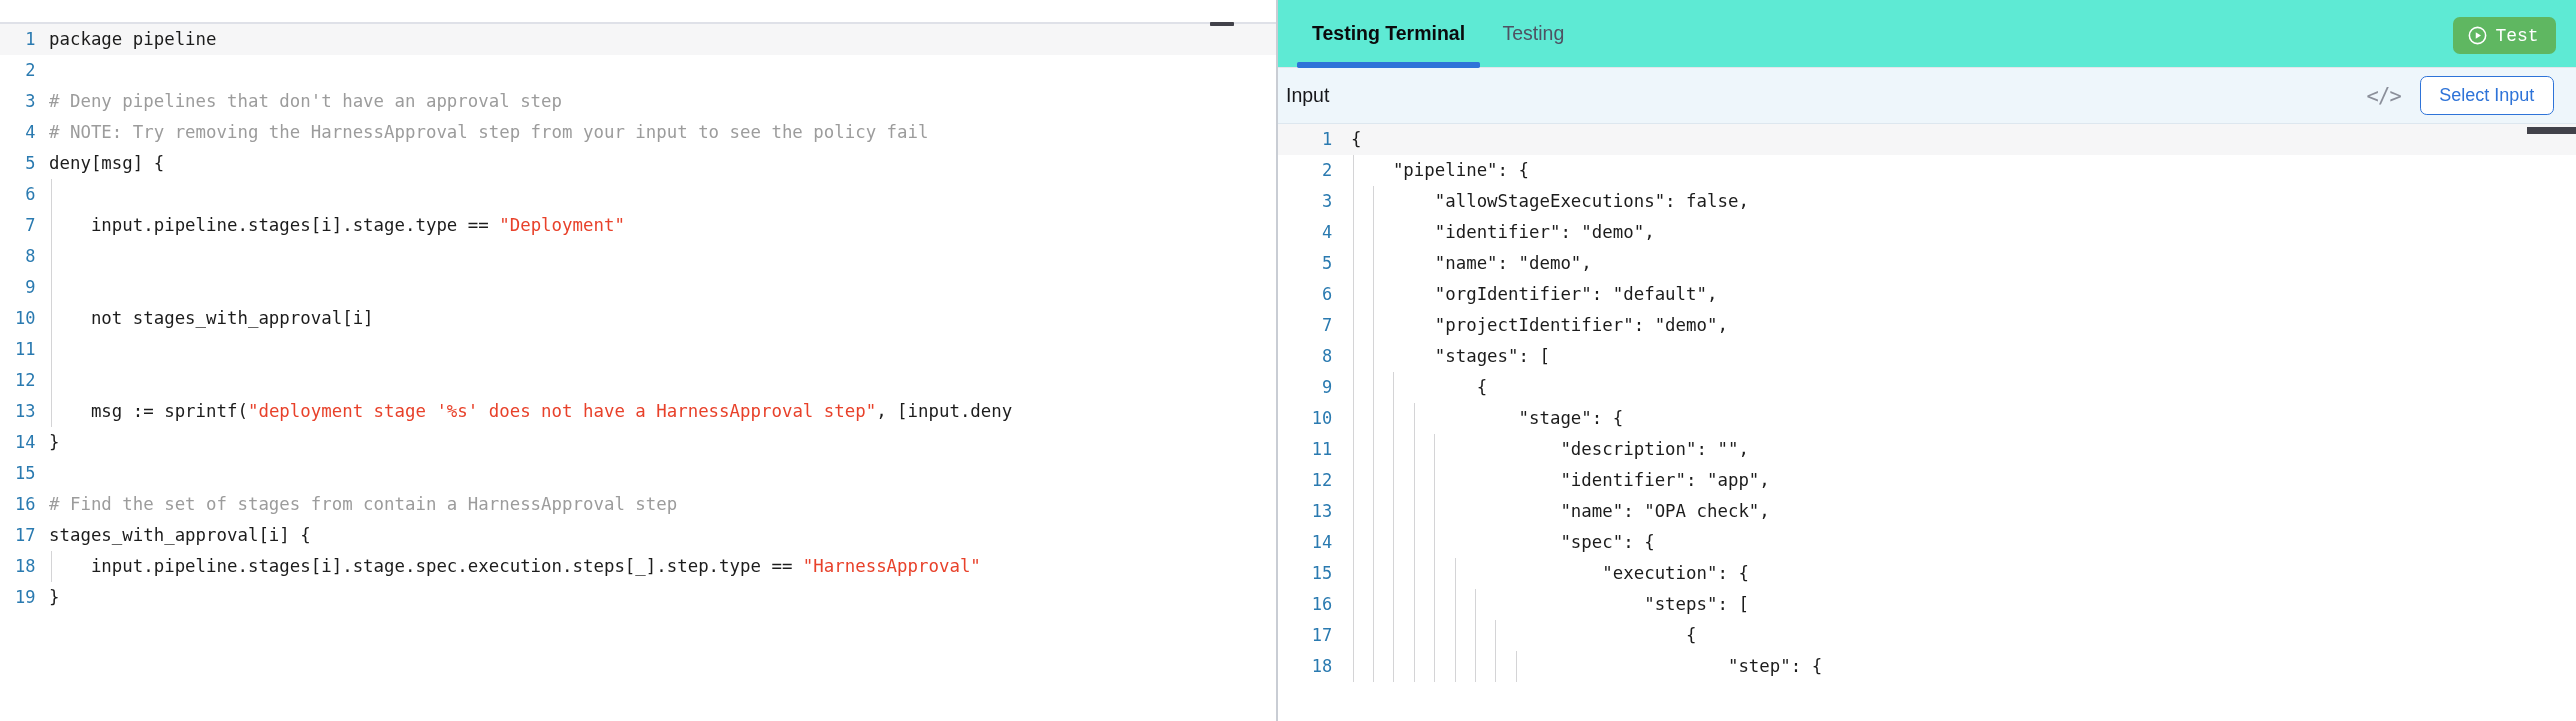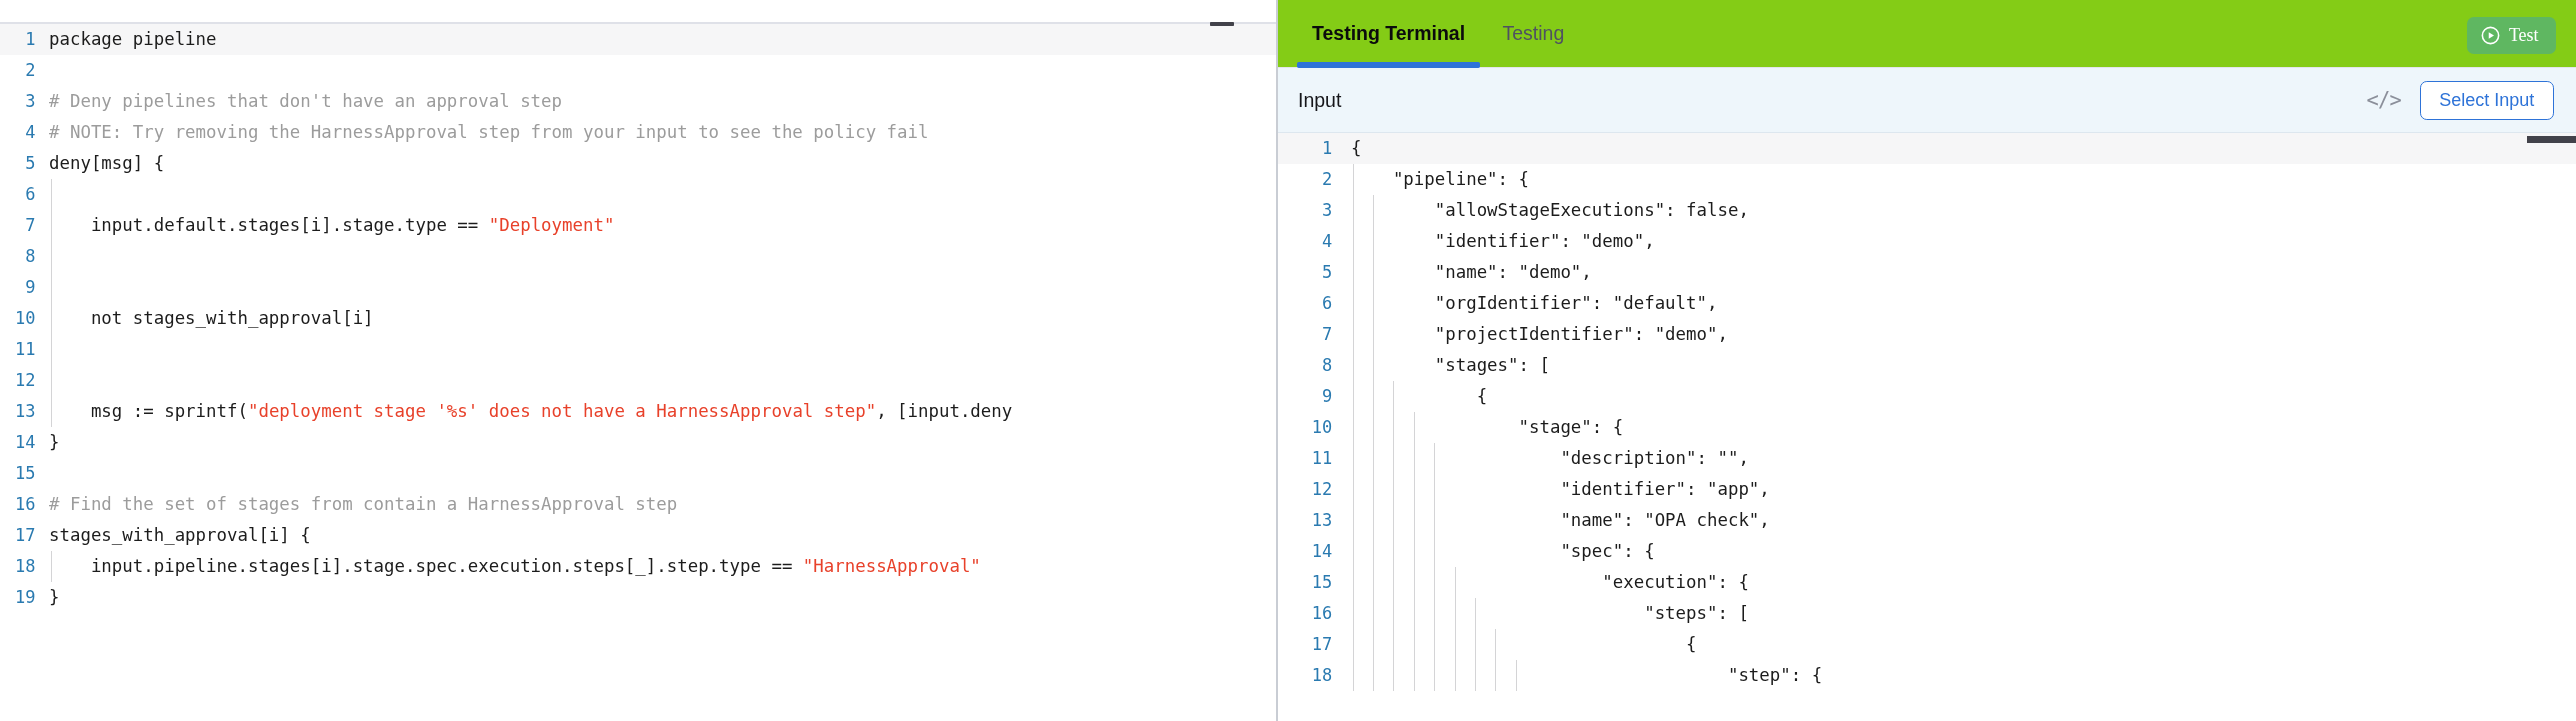--- a/index.html
+++ b/index.html
@@ -95,21 +95,21 @@
     display: flex;
     flex-direction: column;
     overflow: hidden;
   }
   .tabs-row {
     position: relative;
     height: 68px;
     display: flex;
     align-items: center;
     padding-left: 15.3px;
-    background: #84cc16;
+    background: #5eead4;
     border-bottom: 0.8px solid #e3e5ea;
   }
   .tab {
     position: relative;
     height: 68px;
     display: flex;
     align-items: center;
     padding: 0 18.7px;
     font-size: 19.5px;
     color: #4f5162;
@@ -134,32 +134,32 @@
     height: 37px;
     padding: 0 17px 0 13.6px;
     display: flex;
     align-items: center;
     gap: 7.6px;
     background: #5fb761;
     color: #ffffff;
     border: none;
     border-radius: 6.8px;
     font-size: 18px;
-    font-family: Liberation Serif, serif;
+    font-family: Liberation Mono, monospace;
     cursor: pointer;
   }
   .play-ico { width: 21px; height: 21px; display: block; }
 
   .input-bar {
     position: relative;
-    height: 65px;
+    height: 56px;
     background: #eef6fb;
     display: flex;
     align-items: center;
-    padding: 0 22px 0 20px;
+    padding: 0 22px 0 8px;
     border-bottom: 0.8px solid #dde7ef;
   }
   .input-title { font-size: 19.5px; color: #16161a; }
   .input-bar-right {
     margin-left: auto;
     display: flex;
     align-items: center;
     gap: 18.7px;
   }
   .code-icon {
@@ -225,21 +225,21 @@
   <div class="left-pane">
     <div class="editor-topbar"></div>
     <div class="minimize-icon"></div>
     <div class="code-area" id="code-area">
         <div class="code-line current"><div class="ln">1</div><div class="ltext"><span class="plain">package pipeline</span></div></div>
         <div class="code-line"><div class="ln">2</div><div class="ltext"></div></div>
         <div class="code-line"><div class="ln">3</div><div class="ltext"><span class="cmt"># Deny pipelines that don't have an approval step</span></div></div>
         <div class="code-line"><div class="ln">4</div><div class="ltext"><span class="cmt"># NOTE: Try removing the HarnessApproval step from your input to see the policy fail</span></div></div>
         <div class="code-line"><div class="ln">5</div><div class="ltext"><span class="plain">deny[msg] {</span></div></div>
         <div class="code-line"><div class="ln">6</div><div class="ltext"><span class="guide" style="left: 1.7px;"></span></div></div>
-        <div class="code-line"><div class="ln">7</div><div class="ltext"><span class="guide" style="left: 1.7px;"></span><span class="plain">    input.default.stages[i].stage.type == </span><span class="str">"Deployment"</span></div></div>
+        <div class="code-line"><div class="ln">7</div><div class="ltext"><span class="guide" style="left: 1.7px;"></span><span class="plain">    input.pipeline.stages[i].stage.type == </span><span class="str">"Deployment"</span></div></div>
         <div class="code-line"><div class="ln">8</div><div class="ltext"><span class="guide" style="left: 1.7px;"></span></div></div>
         <div class="code-line"><div class="ln">9</div><div class="ltext"><span class="guide" style="left: 1.7px;"></span></div></div>
         <div class="code-line"><div class="ln">10</div><div class="ltext"><span class="guide" style="left: 1.7px;"></span><span class="plain">    not stages_with_approval[i]</span></div></div>
         <div class="code-line"><div class="ln">11</div><div class="ltext"><span class="guide" style="left: 1.7px;"></span></div></div>
         <div class="code-line"><div class="ln">12</div><div class="ltext"><span class="guide" style="left: 1.7px;"></span></div></div>
         <div class="code-line"><div class="ln">13</div><div class="ltext"><span class="guide" style="left: 1.7px;"></span><span class="plain">    msg := sprintf(</span><span class="str">"deployment stage '%s' does not have a HarnessApproval step"</span><span class="plain">, [input.deny</span></div></div>
         <div class="code-line"><div class="ln">14</div><div class="ltext"><span class="plain">}</span></div></div>
         <div class="code-line"><div class="ln">15</div><div class="ltext"></div></div>
         <div class="code-line"><div class="ln">16</div><div class="ltext"><span class="cmt"># Find the set of stages from contain a HarnessApproval step</span></div></div>
         <div class="code-line"><div class="ln">17</div><div class="ltext"><span class="plain">stages_with_approval[i] {</span></div></div>

